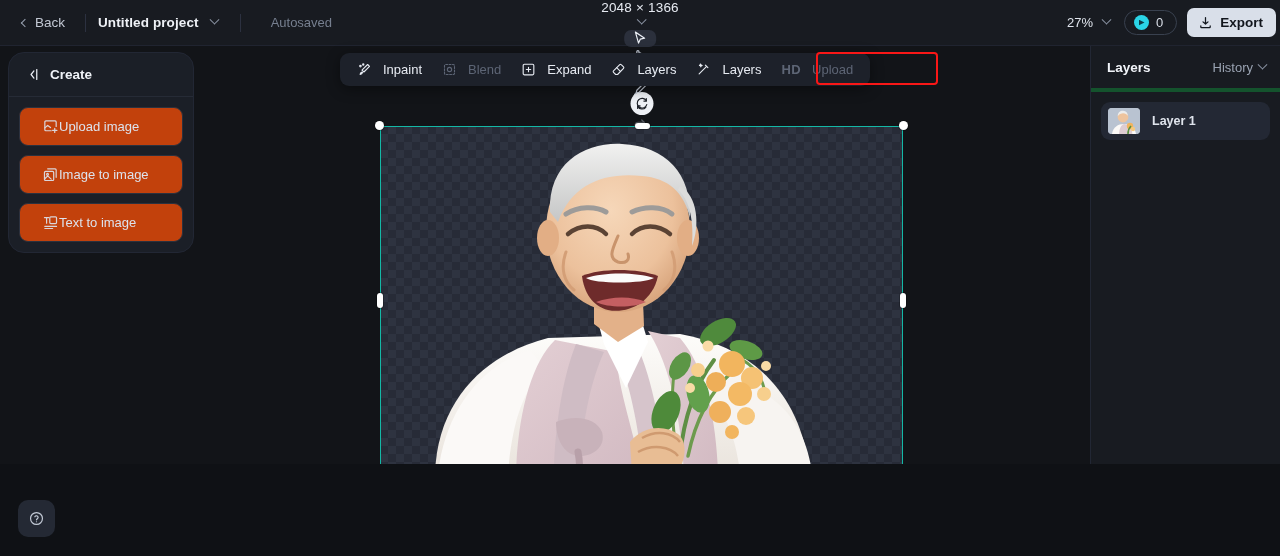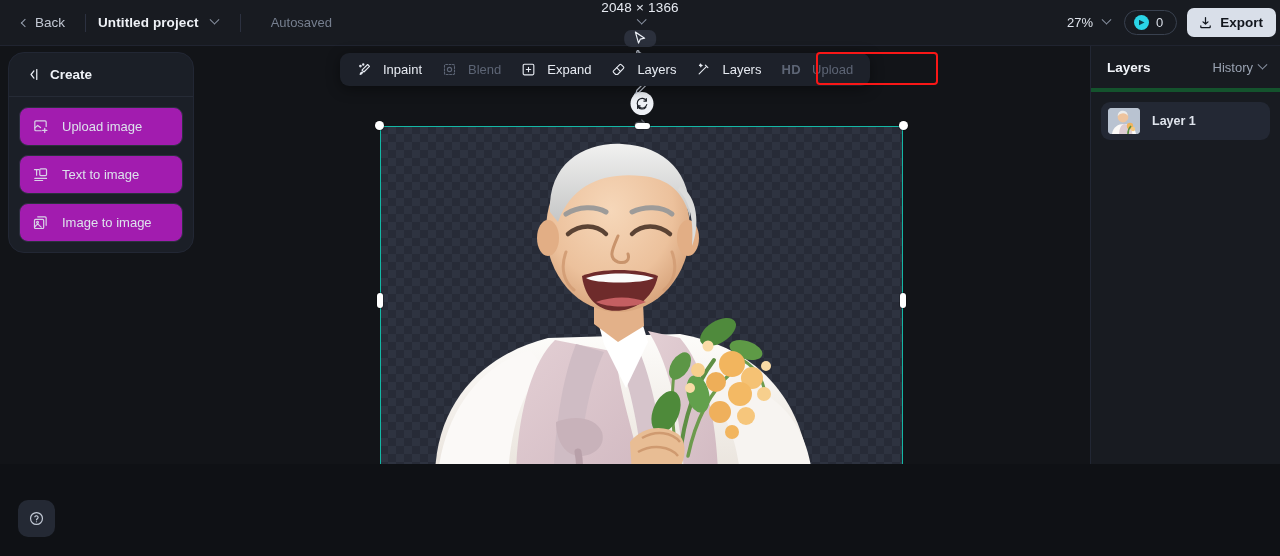--- a/index.html
+++ b/index.html
@@ -70,23 +70,23 @@
     background: #1b1f27; border-radius: 16px; overflow: hidden;
     border: 1px solid #222734;
   }
   .sb-head {
     display: flex; align-items: center; gap: 9px;
     padding: 13px 15px; border-bottom: 1px solid #262b36;
   }
   .sb-title { color: #f0f3f8; font-size: 13.5px; font-weight: 700; }
   .sb-body { padding: 10px; display: flex; flex-direction: column; gap: 9px; }
   .sb-btn {
-    display: flex; align-items: center; gap: 13px;
-    background: #a21caf; border: 1px solid #2b313e; border-radius: 9px;
-    padding: 10px 12px; color: #dde2ec; font-size: 13px; cursor: pointer;
+    display: flex; align-items: center; 
+    background: #c2410c; border: 1px solid #2b313e; border-radius: 9px;
+    padding: 10px 22px; color: #dde2ec; font-size: 13px; cursor: pointer;
   }
   .sb-ico { width: 17px; height: 17px; flex: 0 0 17px; opacity: .92; }
 
   .help-btn {
     position: absolute; left: 18px; top: 500px; width: 37px; height: 37px;
     background: #242934; border-radius: 10px; display: flex; align-items: center;
     justify-content: center; cursor: pointer;
   }
 
   
@@ -263,35 +263,35 @@
         <svg class="sb-ico" viewBox="0 0 24 24" fill="none" stroke="#dde2ec" stroke-width="1.7" stroke-linecap="round" stroke-linejoin="round">
           <path d="M20 12V5.5a1.5 1.5 0 00-1.5-1.5h-13A1.5 1.5 0 004 5.5v11A1.5 1.5 0 005.5 18H13"></path>
           <path d="M4 14l4-3.5 4 3"></path>
           <path d="M18 14.5v6M15 17.5h6"></path>
         </svg>
         <span>Upload image</span>
       </div>
 
       <div class="sb-btn">
         <svg class="sb-ico" viewBox="0 0 24 24" fill="none" stroke="#dde2ec" stroke-width="1.7" stroke-linecap="round" stroke-linejoin="round">
-          <path d="M3.5 5h6M6.5 5v8"></path>
-          <rect x="11" y="4" width="9.5" height="9.5" rx="1.4"></rect>
-          <path d="M4 17.5h16.5M4 20.5h11"></path>
-        </svg>
-        <span>Text to image</span>
-      </div>
-
-      <div class="sb-btn">
-        <svg class="sb-ico" viewBox="0 0 24 24" fill="none" stroke="#dde2ec" stroke-width="1.7" stroke-linecap="round" stroke-linejoin="round">
           <path d="M8 4h10.5A1.5 1.5 0 0120 5.5V16"></path>
           <rect x="3.5" y="7.5" width="13" height="13" rx="1.5"></rect>
           <circle cx="7.8" cy="11.8" r="1.3"></circle>
           <path d="M4 18l4-4 5 4.5"></path>
         </svg>
         <span>Image to image</span>
+      </div>
+
+      <div class="sb-btn">
+        <svg class="sb-ico" viewBox="0 0 24 24" fill="none" stroke="#dde2ec" stroke-width="1.7" stroke-linecap="round" stroke-linejoin="round">
+          <path d="M3.5 5h6M6.5 5v8"></path>
+          <rect x="11" y="4" width="9.5" height="9.5" rx="1.4"></rect>
+          <path d="M4 17.5h16.5M4 20.5h11"></path>
+        </svg>
+        <span>Text to image</span>
       </div>
 
     </div>
   </div>
 
   <div class="help-btn">
     <svg width="17" height="17" viewBox="0 0 24 24" fill="none" stroke="#c3cad6" stroke-width="1.7" stroke-linecap="round">
       <circle cx="12" cy="12" r="8.4"></circle>
       <path d="M9.7 9.6a2.4 2.4 0 014.6.9c0 1.6-2.3 1.9-2.3 3.4"></path>
       <circle cx="12" cy="16.6" r=".85" fill="#c3cad6" stroke="none"></circle>

